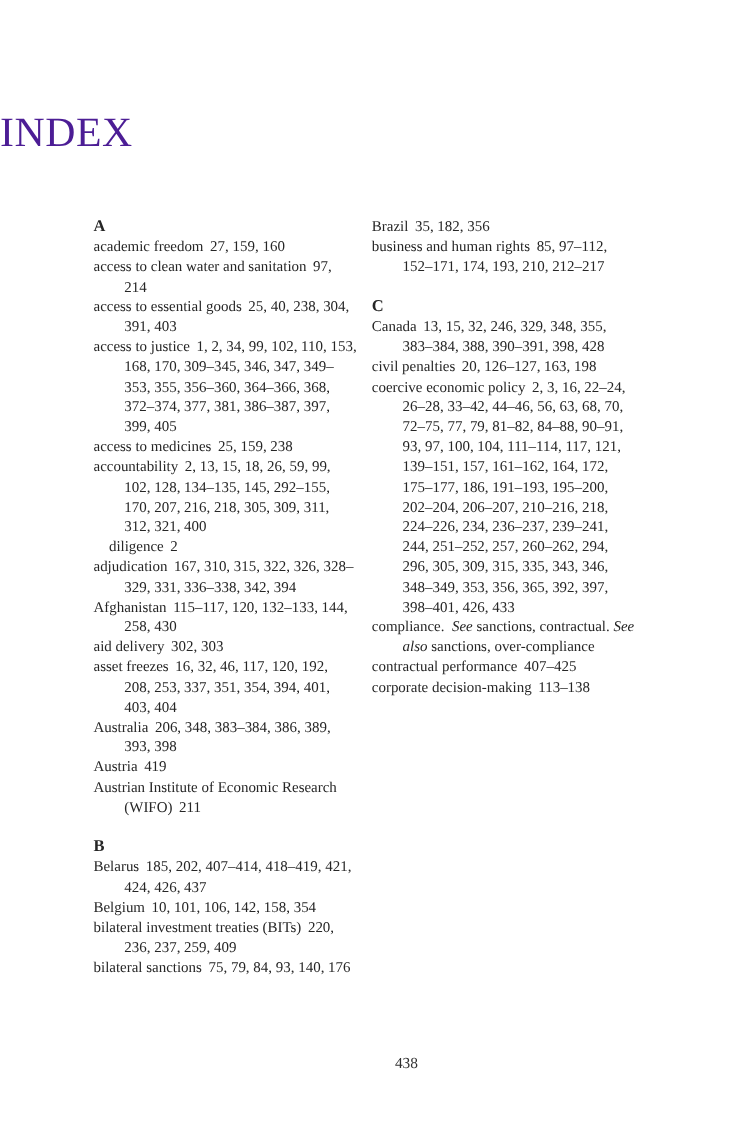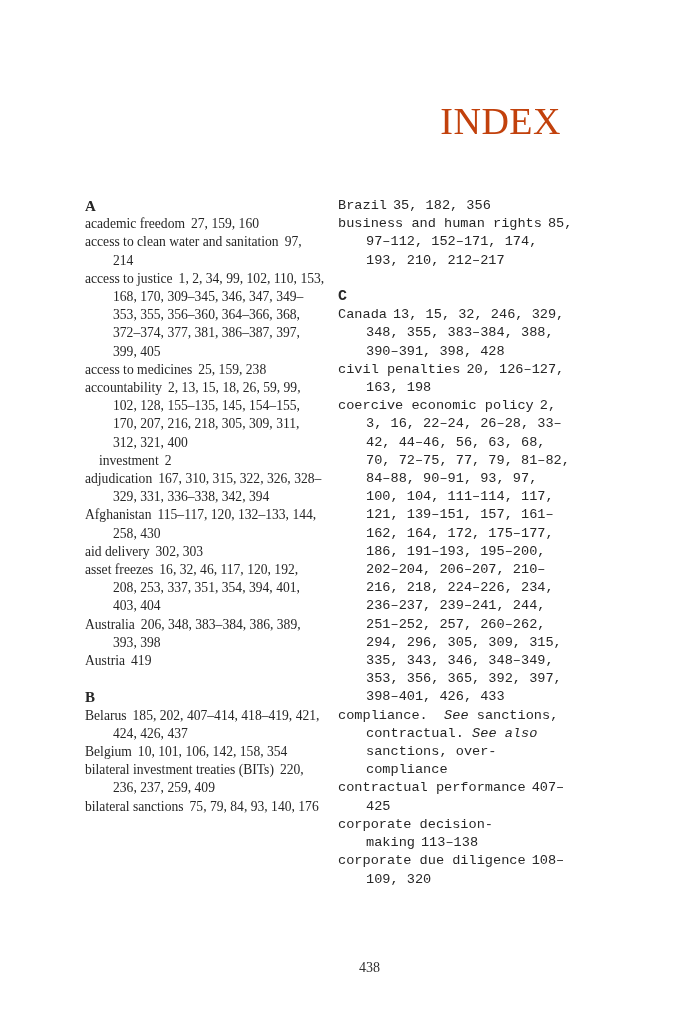--- a/index.html
+++ b/index.html
@@ -3,29 +3,29 @@
 <meta charset="utf-8">
 <style>
   html, body { margin: 0; padding: 0; background: #ffffff; }
   body {
     width: 683px; height: 1024px; position: relative; overflow: hidden;
     font-family: "Liberation Serif", "DejaVu Serif", serif;
     color: #262626;
   }
   .title {
     position: absolute; top: 98px; left: 0; width: 561px;
-    text-align: right; font-size: 38px; letter-spacing: 0.5px;
-    color: #c2410c; line-height: 46px;
+    text-align: left; font-size: 38px; letter-spacing: 0.5px;
+    color: #4c1d95; line-height: 46px;
   }
   .col {
     position: absolute; top: 197px; width: 240px;
     font-size: 13.6px; line-height: 18.2px;
   }
   .col.left { left: 85px; }
-  .col.right { left: 338px; font-family: Liberation Mono, monospace; }
+  .col.right { left: 338px; }
   .letter { font-weight: bold; font-size: 15px; line-height: 18.2px; margin: 0; }
   .gap { height: 18.2px; }
   .entry { padding-left: 28px; text-indent: -28px; margin: 0; }
   .entry.sub { padding-left: 28px; text-indent: -14px; }
   .pages { margin-left: 6px; }
   .it { font-style: italic; margin-top: 36px; }
   .pagenum {
     position: absolute; top: 960px; left: 0; width: 683px;
     text-align: center; font-size: 14px; color: #2f2f2f; padding-left: 28px;
   }
@@ -33,30 +33,32 @@
 </head>
 <body>
 
 <div class="title">INDEX</div>
 
 <div class="col left">
   <p class="letter">A</p>
 
   <p class="entry"><span>academic freedom</span><span class="pages">27, 159, 160</span></p>
   <p class="entry"><span>access to clean water and sanitation</span><span class="pages">97, 214</span></p>
+  <p class="entry"><span>access to essential goods</span><span class="pages">25, 40, 238, 304, 391, 403</span></p>
   <p class="entry"><span>access to justice</span><span class="pages">1, 2, 34, 99, 102, 110, 153, 168, 170, 309–345, 346, 347, 349–353, 355, 356–360, 364–366, 368, 372–374, 377, 381, 386–387, 397, 399, 405</span></p>
   <p class="entry"><span>access to medicines</span><span class="pages">25, 159, 238</span></p>
-  <p class="entry"><span>accountability</span><span class="pages">2, 13, 15, 18, 26, 59, 99, 102, 128, 155–135, 145, 154–155, 170, 207, 216, 218, 305, 309, 311, 312, 321, 400</span></p>
-  <p class="entry sub"><span>investment</span><span class="pages">2</span></p>
+  <p class="entry"><span>accountability</span><span class="pages">2, 13, 15, 18, 26, 59, 99, 102, 128, 134–135, 145, 292–155, 170, 207, 216, 218, 305, 309, 311, 312, 321, 400</span></p>
+  <p class="entry sub"><span>diligence</span><span class="pages">2</span></p>
   <p class="entry"><span>adjudication</span><span class="pages">167, 310, 315, 322, 326, 328–329, 331, 336–338, 342, 394</span></p>
   <p class="entry"><span>Afghanistan</span><span class="pages">115–117, 120, 132–133, 144, 258, 430</span></p>
   <p class="entry"><span>aid delivery</span><span class="pages">302, 303</span></p>
   <p class="entry"><span>asset freezes</span><span class="pages">16, 32, 46, 117, 120, 192, 208, 253, 337, 351, 354, 394, 401, 403, 404</span></p>
   <p class="entry"><span>Australia</span><span class="pages">206, 348, 383–384, 386, 389, 393, 398</span></p>
   <p class="entry"><span>Austria</span><span class="pages">419</span></p>
+  <p class="entry"><span>Austrian Institute of Economic Research (WIFO)</span><span class="pages">211</span></p>
 
   <div class="gap"></div>
   <p class="letter">B</p>
 
   <p class="entry"><span>Belarus</span><span class="pages">185, 202, 407–414, 418–419, 421, 424, 426, 437</span></p>
   <p class="entry"><span>Belgium</span><span class="pages">10, 101, 106, 142, 158, 354</span></p>
   <p class="entry"><span>bilateral investment treaties (BITs)</span><span class="pages">220, 236, 237, 259, 409</span></p>
   <p class="entry"><span>bilateral sanctions</span><span class="pages">75, 79, 84, 93, 140, 176</span></p>
 </div>
 
@@ -66,16 +68,15 @@
 
   <div class="gap"></div>
   <p class="letter">C</p>
 
   <p class="entry"><span>Canada</span><span class="pages">13, 15, 32, 246, 329, 348, 355, 383–384, 388, 390–391, 398, 428</span></p>
   <p class="entry"><span>civil penalties</span><span class="pages">20, 126–127, 163, 198</span></p>
   <p class="entry"><span>coercive economic policy</span><span class="pages">2, 3, 16, 22–24, 26–28, 33–42, 44–46, 56, 63, 68, 70, 72–75, 77, 79, 81–82, 84–88, 90–91, 93, 97, 100, 104, 111–114, 117, 121, 139–151, 157, 161–162, 164, 172, 175–177, 186, 191–193, 195–200, 202–204, 206–207, 210–216, 218, 224–226, 234, 236–237, 239–241, 244, 251–252, 257, 260–262, 294, 296, 305, 309, 315, 335, 343, 346, 348–349, 353, 356, 365, 392, 397, 398–401, 426, 433</span></p>
   <p class="entry"><span>compliance.</span>&nbsp; <span class="it">See</span> <span>sanctions, contractual.</span> <span class="it">See also</span> <span>sanctions, over-compliance</span></p>
   <p class="entry"><span>contractual performance</span><span class="pages">407–425</span></p>
   <p class="entry"><span>corporate decision-making</span><span class="pages">113–138</span></p>
-  <p class="entry"><span>corporate due diligence</span><span class="pages">108–109, 320</span></p>
 </div>
 
 <div class="pagenum">438</div>
 
 </body></html>

